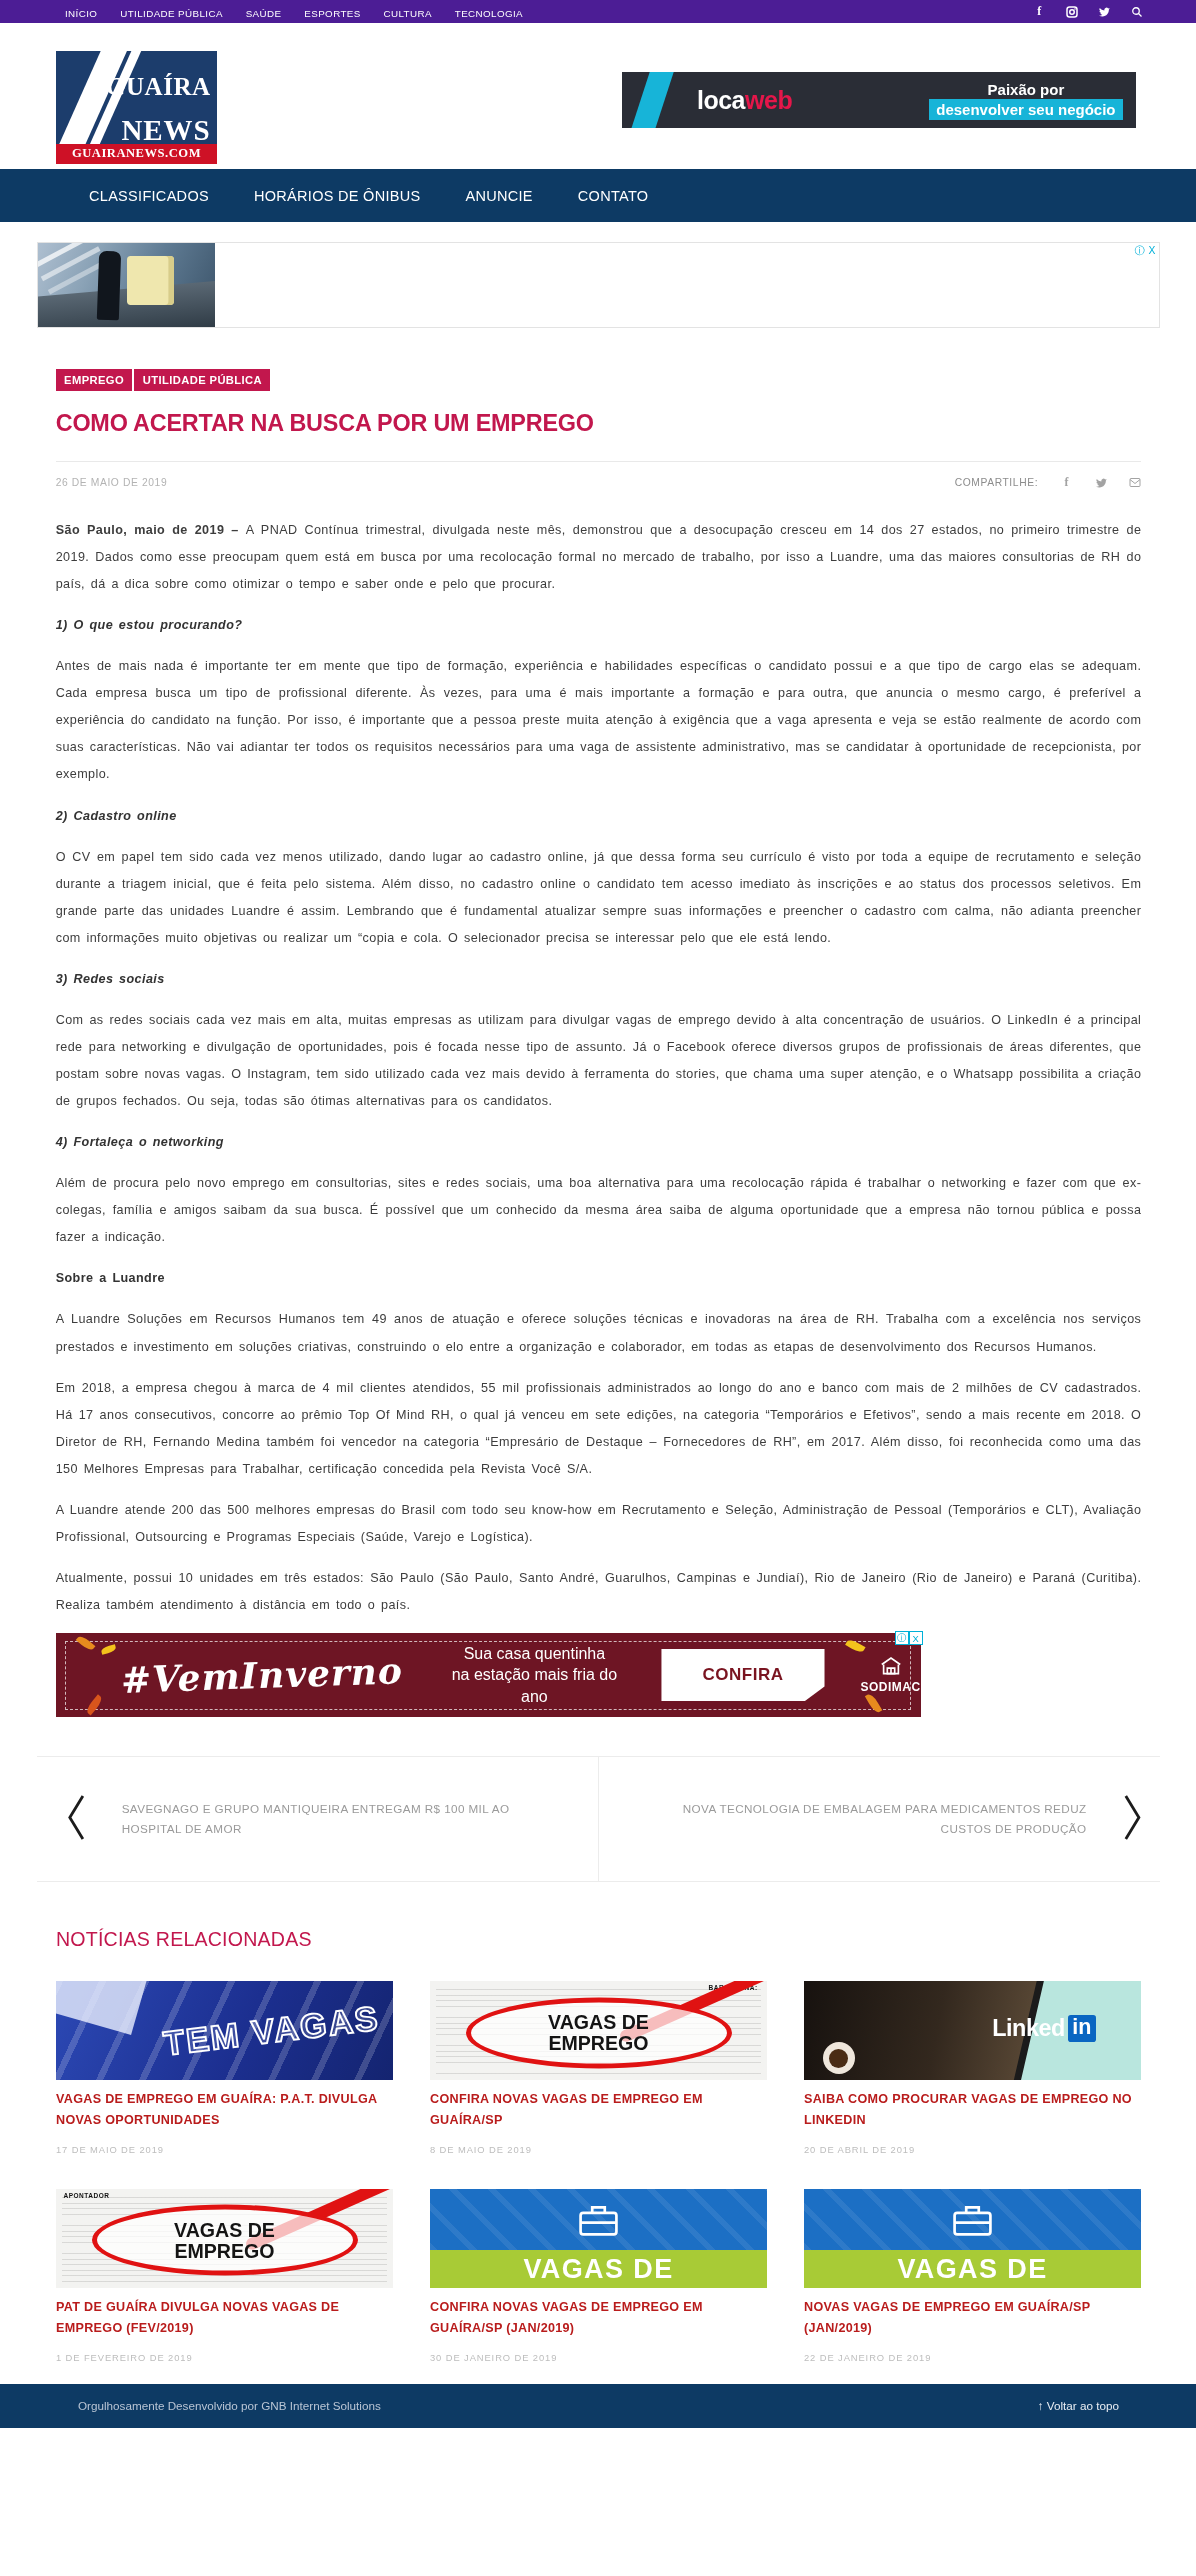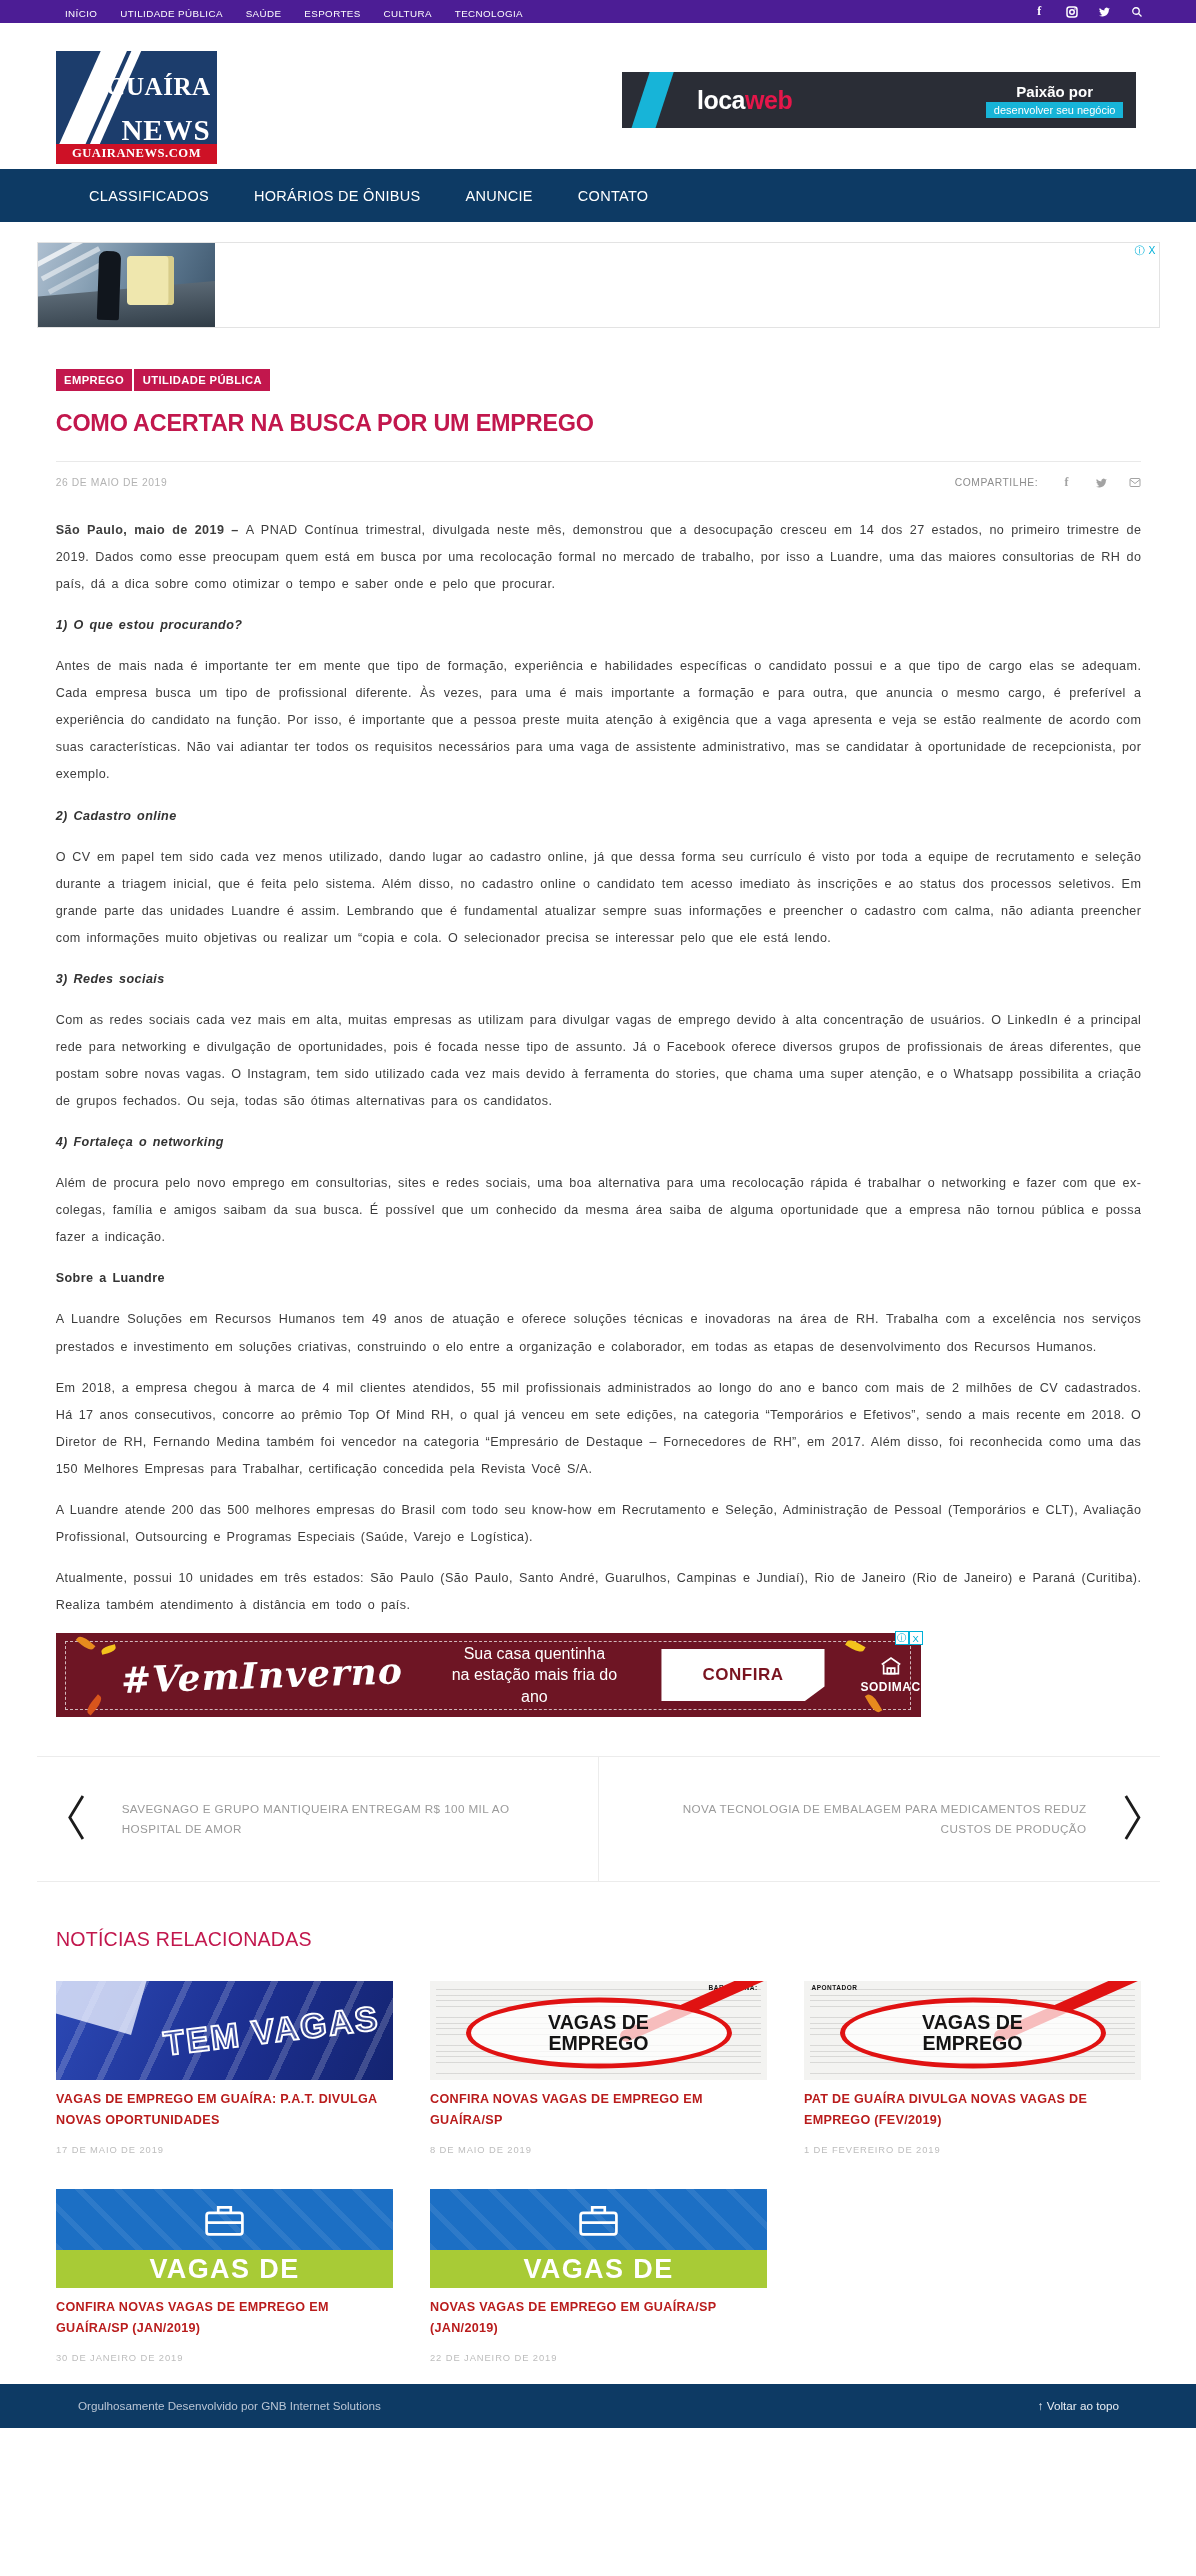--- a/index.html
+++ b/index.html
@@ -24,21 +24,21 @@
   .logo-text .l1 { font-size:25px; letter-spacing:0.5px; display:block; }
   .logo-text .l2 { font-size:29px; letter-spacing:0.9px; display:block; margin-top:17px; }
   .logo-domain { background:#ce1126; color:#fff; text-align:center; font-family:"Liberation Serif", serif; font-weight:bold; font-size:12.6px; letter-spacing:0.5px; padding:1.9px 0 2.8px; }
 
   .ad-locaweb { position:absolute; right:61px; top:49px; width:514px; height:56px; background:#2a2d36; display:flex; align-items:center; overflow:hidden; cursor:pointer; }
   .lw-stripe { position:absolute; left:17px; top:-9.4px; width:24px; height:84px; background:#17b4d8; transform:skewX(-18deg); }
   .lw-brand { margin-left:75px; font-size:25px; font-weight:bold; color:#fff; letter-spacing:-0.5px; }
   .lw-brand .web { color:#e5164a; }
   .lw-tag { margin-left:auto; margin-right:13px; text-align:center; }
   .lw-tag .t1 { color:#fff; font-size:15px; font-weight:bold; }
-  .lw-tag .t2 { background:#17b4d8; color:#fff; font-size:11px; font-weight:normal; padding:1.9px 7.5px; margin-top:1.9px; }
+  .lw-tag .t2 { background:#17b4d8; color:#fff; font-size:15px; font-weight:bold; padding:1.9px 7.5px; margin-top:1.9px; }
 
   
   .mainnav { background:#0d3a64; height:53px; display:flex; align-items:center; padding-left:89px; }
   .mainnav a { color:#fff; text-decoration:none; font-size:14.5px; letter-spacing:0.3px; margin-right:45px; }
 
   
   .ad-top { margin:19.6px 37px 0; height:86px; border:0.9px solid #e3e3e3; background:#fff; position:relative; display:flex; }
   .clean-img { width:177px; height:100%; position:relative; overflow:hidden;
     background:linear-gradient(115deg,#aebfd0 0%,#8aa2b6 30%,#5f7b93 60%,#3a5268 100%); }
   .clean-img .floor { position:absolute; bottom:-11.2px; left:-9.4px; width:120%; height:60%; background:linear-gradient(#5a6874,#2c3842); transform:skewY(-5deg); }
@@ -330,20 +330,32 @@
         <span class="aux aux2">BARCARENA:</span>
         <div class="stamp-slash"></div>
         <div class="stamp-oval">
             <span>VAGAS DE EMPREGO</span>
           </div>
       </div>
       <a class="rel-title" href="#">CONFIRA NOVAS VAGAS DE EMPREGO EM GUAÍRA/SP</a>
       <div class="rel-date">8 DE MAIO DE 2019</div>
     </article>
 
+    <article class="rel-card">
+      <div class="thumb t-linkedin">
+        <div class="tablet"></div>
+        <div class="cup"></div>
+        <div class="logo-li">
+          <span class="linked">Linked</span>
+          <span class="inbox">in</span>
+        </div>
+      </div>
+      <a class="rel-title" href="#">SAIBA COMO PROCURAR VAGAS DE EMPREGO NO LINKEDIN</a>
+      <div class="rel-date">20 DE ABRIL DE 2019</div>
+    </article>
 
     <article class="rel-card">
       <div class="thumb t-stamp">
         <div class="cols"></div>
         <span class="aux">APONTADOR</span>
         <div class="stamp-slash"></div>
         <div class="stamp-oval">
             <span>VAGAS DE EMPREGO</span>
           </div>
       </div>

